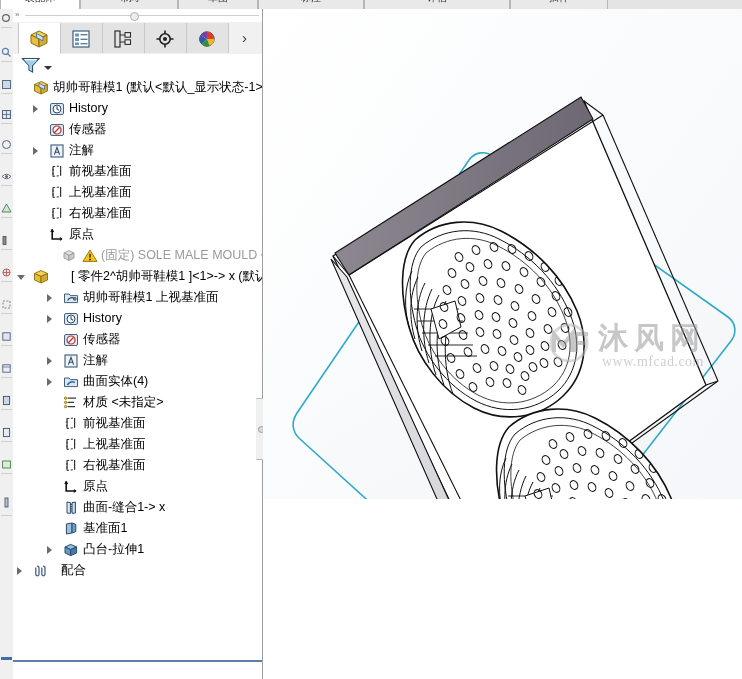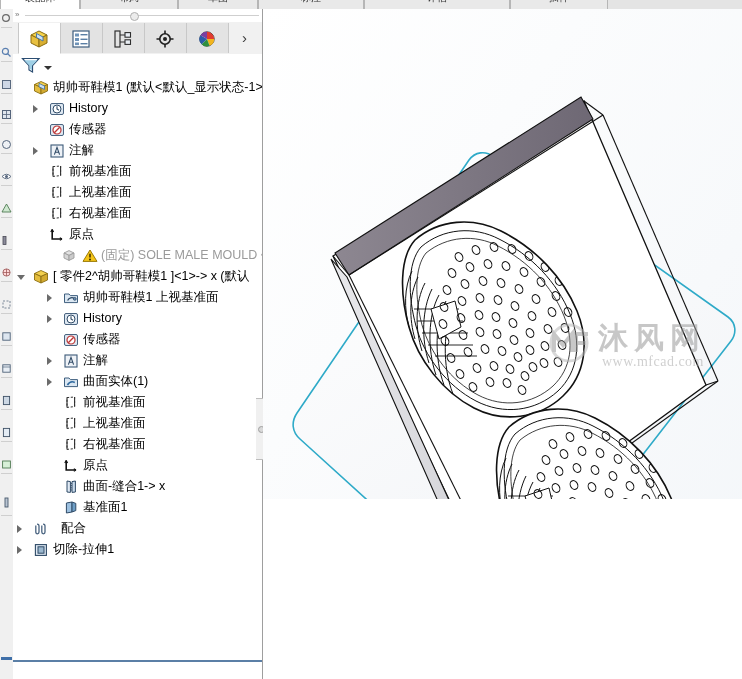--- a/index.html
+++ b/index.html
@@ -409,21 +409,21 @@
             </svg></span>
           <span class="lbl gray" style="left: 88px;">(固定) SOLE MALE MOULD &lt;1:</span>
         </div>
         <div class="node">
           <span class="arrow open" style="left: 4px;"></span>
           <span class="ico" style="left: 20px;"><svg width="16" height="16" viewBox="0 0 16 16">
               <path d="M1.5 4.5 L8 1.5 L14.5 4.5 L8 7.5 Z" fill="#f3d04e" stroke="#8a6d12" stroke-width=".9"></path>
               <path d="M1.5 4.5 L1.5 11 L8 14 L8 7.5 Z" fill="#e4bd3e" stroke="#8a6d12" stroke-width=".9"></path>
               <path d="M14.5 4.5 L14.5 11 L8 14 L8 7.5 Z" fill="#d2a92f" stroke="#8a6d12" stroke-width=".9"></path>
             </svg></span>
-          <span class="lbl" style="left: 40px;">[ 零件2^胡帅哥鞋模1 ]&lt;1&gt;-&gt; x (默认</span>
+          <span class="lbl" style="left: 58px;">[ 零件2^胡帅哥鞋模1 ]&lt;1&gt;-&gt; x (默认</span>
         </div>
         <div class="node">
           <span class="arrow" style="left: 34px;"></span>
           <span class="ico" style="left: 50px;"><svg width="16" height="16" viewBox="0 0 16 16">
               <path d="M1.5 4 H6 L7.4 5.6 H14.5 V12.6 H1.5 Z" fill="#dbe7f2" stroke="#3f5f7e" stroke-width="1"></path>
               <path d="M4.6 10.6 C6 7.6 9.4 7 11.4 8.6" fill="none" stroke="#2f4a66" stroke-width="1.2"></path>
               <circle cx="11.8" cy="8.9" r="1.4" fill="#6f93b8" stroke="#2f4a66" stroke-width=".8"></circle>
             </svg></span>
           <span class="lbl" style="left: 70px;">胡帅哥鞋模1 上视基准面</span>
         </div>
@@ -451,21 +451,30 @@
               <path d="M5.4 11.6 L8 4.4 L10.6 11.6 M6.3 9.3 H9.7" stroke="#2f4a66" stroke-width="1.1" fill="none"></path>
             </svg></span>
           <span class="lbl" style="left: 70px;">注解</span>
         </div>
         <div class="node">
           <span class="arrow" style="left: 34px;"></span>
           <span class="ico" style="left: 50px;"><svg width="16" height="16" viewBox="0 0 16 16">
               <path d="M1.5 4 H6 L7.4 5.6 H14.5 V12.6 H1.5 Z" fill="#dbe7f2" stroke="#3f5f7e" stroke-width="1"></path>
               <path d="M4.4 11 C6.4 7.8 9.6 7.4 11.8 8.4" fill="none" stroke="#2f6aa0" stroke-width="1.6"></path>
             </svg></span>
-          <span class="lbl" style="left: 70px;">曲面实体(1)</span>
+          <span class="lbl" style="left: 70px;">曲面实体(4)</span>
+        </div>
+        <div class="node">
+          <span class="ico" style="left: 50px;"><svg width="16" height="16" viewBox="0 0 16 16">
+              <circle cx="2.6" cy="3.2" r="1.2" fill="#f0c419" stroke="#7a6205" stroke-width=".7"></circle>
+              <circle cx="2.6" cy="7.4" r="1.2" fill="#f0c419" stroke="#7a6205" stroke-width=".7"></circle>
+              <circle cx="2.6" cy="11.6" r="1.2" fill="#f0c419" stroke="#7a6205" stroke-width=".7"></circle>
+              <path d="M4.6 3.2 H13 M4.6 7.4 H11 M4.6 11.6 H12" stroke="#3a3a3a" stroke-width="1.2"></path>
+            </svg></span>
+          <span class="lbl" style="left: 70px;">材质 &lt;未指定&gt;</span>
         </div>
         <div class="node">
           <span class="ico" style="left: 50px;"><svg width="16" height="16" viewBox="0 0 16 16">
               <path d="M4 2.6 L11.6 2 L11.6 11.6 L4 12.4 Z" fill="none" stroke="#2f2f2f" stroke-width="1" stroke-dasharray="2.2 1.6"></path>
               <path d="M4 2.6 L4 12.4 M11.6 2 L11.6 11.6" stroke="#2f2f2f" stroke-width="1.1"></path>
             </svg></span>
           <span class="lbl" style="left: 70px;">前视基准面</span>
         </div>
         <div class="node">
           <span class="ico" style="left: 50px;"><svg width="16" height="16" viewBox="0 0 16 16">
@@ -496,36 +505,37 @@
               <path d="M7.4 4 L9 4.6 M7.4 6.2 L9 6.8 M7.4 8.4 L9 9 M7.4 10.6 L9 11.2" stroke="#2f4a66" stroke-width=".9"></path>
             </svg></span>
           <span class="lbl" style="left: 70px;">曲面-缝合1-&gt; x</span>
         </div>
         <div class="node">
           <span class="ico" style="left: 50px;"><svg width="16" height="16" viewBox="0 0 16 16">
               <path d="M3.4 3 L9 2 L9 12 L3.4 13 Z" fill="#9cc0e0" stroke="#2f4a66" stroke-width="1"></path>
               <path d="M9 2 L12.8 3.4 L12.8 10.6 L9 12 Z" fill="#6d9ec6" stroke="#2f4a66" stroke-width="1"></path>
             </svg></span>
           <span class="lbl" style="left: 70px;">基准面1</span>
+        </div>
+        <div class="node">
+          <span class="arrow" style="left: 34px;"></span>
+          <span class="ico" style="left: 50px;"><svg width="16" height="16" viewBox="0 0 16 16">
+              <path d="M2 5 L7.6 2.4 L13.6 5 L7.6 7.6 Z" fill="#8fc0e4" stroke="#2f4a66" stroke-width="1"></path>
+              <path d="M2 5 L2 11 L7.6 13.6 L7.6 7.6 Z" fill="#5d9ac8" stroke="#2f4a66" stroke-width="1"></path>
+              <path d="M13.6 5 L13.6 11 L7.6 13.6 L7.6 7.6 Z" fill="#3f7cad" stroke="#2f4a66" stroke-width="1"></path>
+            </svg></span>
+          <span class="lbl" style="left: 70px;">凸台-拉伸1</span>
         </div>
         <div class="node">
           <span class="arrow" style="left: 4px;"></span>
           <span class="ico" style="left: 20px;"><svg width="16" height="16" viewBox="0 0 16 16">
               <path d="M4 3.2 C5.4 3.2 6 4 6 5 V11 C6 12 5.4 12.8 4.4 12.8 C3.4 12.8 2.8 12 2.8 11 V4.6" fill="none" stroke="#4a6480" stroke-width="1.3"></path>
               <path d="M10 3.2 C11.4 3.2 12 4 12 5 V11 C12 12 11.4 12.8 10.4 12.8 C9.4 12.8 8.8 12 8.8 11 V4.6" fill="none" stroke="#4a6480" stroke-width="1.3"></path>
             </svg></span>
           <span class="lbl" style="left: 48px;">配合</span>
-        </div>
-        <div class="node">
-          <span class="arrow" style="left: 4px;"></span>
-          <span class="ico" style="left: 20px;"><svg width="16" height="16" viewBox="0 0 16 16">
-              <rect x="2.4" y="2.6" width="11" height="10.8" fill="#dfe9f4" stroke="#2f4a66" stroke-width="1.1"></rect>
-              <rect x="5" y="4.8" width="6" height="6.4" fill="#9cb8cf" stroke="#2f4a66" stroke-width="1"></rect>
-            </svg></span>
-          <span class="lbl" style="left: 40px;">切除-拉伸1</span>
         </div>
       </div>
 
     <div class="fm-bottomline"></div>
   </div>
 
   <div class="splitter">
     <div class="knob"></div>
   </div>
 

